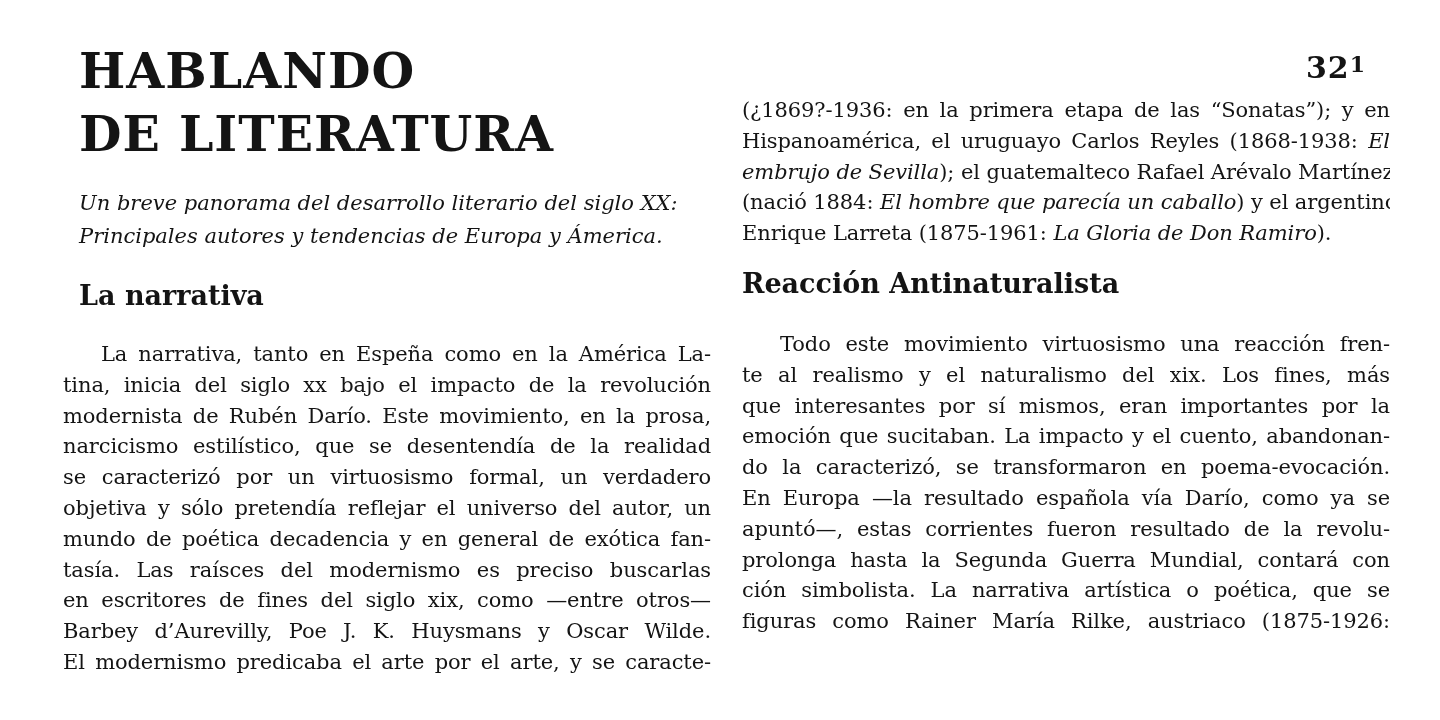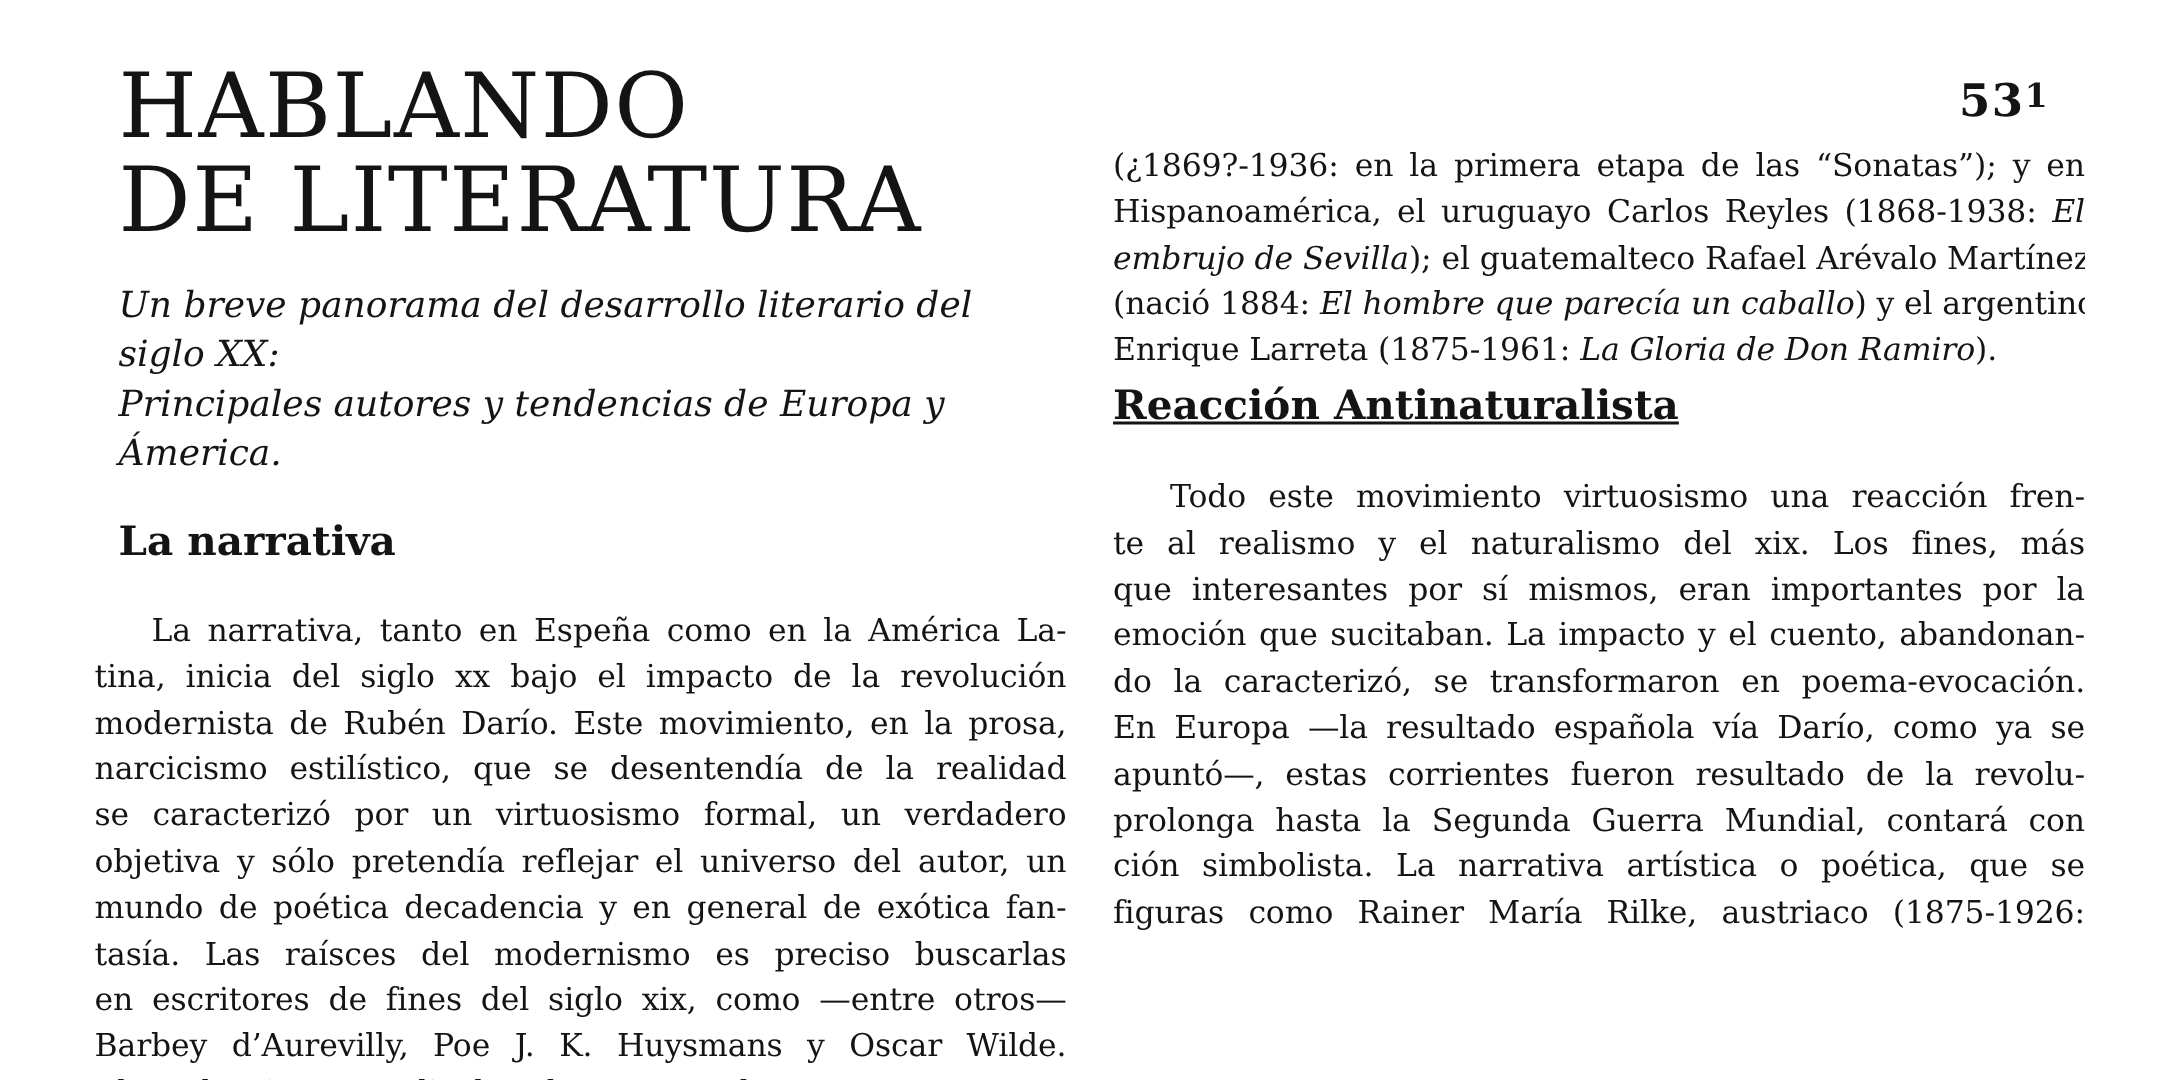--- a/index.html
+++ b/index.html
@@ -11,50 +11,50 @@
   .page-number {
     position:absolute; left:1306px; top:50px;
     font-weight:bold; font-size:30px; letter-spacing:1px;
   }
   .page-number .sup { font-size:22px; vertical-align:6px; }
   .col { position:absolute; top:0; height:720px; width:648px; overflow:hidden; }
   .col-left  { left:63px; }
   .col-right { left:742px; }
   h1.title {
     margin:40px 0 0 0; padding-left:16px;
-    font-size:60px; line-height:63px; font-weight:normal; letter-spacing:1px;
+    font-size:49px; line-height:63px; font-weight:bold; letter-spacing:1px;
   }
   h1.title span { display:block; }
   .subtitle {
     margin-top:21px; padding-left:16px;
-    font-style:italic; font-size:24px; line-height:33px;
+    font-style:italic; font-size:21px; line-height:33px;
   }
   .subtitle span { display:block; }
   h2.heading {
     margin:27px 0 0 0; padding-left:16px;
     font-size:27px; line-height:32px; font-weight:bold;
   }
-  .col-right h2.heading { margin-top:6px; padding-left:0;text-decoration:underline; }
+  .col-right h2.heading { margin-top:19px; padding-left:0; }
   .para { margin-top:27px; }
   .col-right .para-top { margin-top:95px; }
   .col-right .para-body { margin-top:29px; }
   .line {
     font-size:21px; line-height:30.8px; letter-spacing:-0.1px;
     text-align:justify; text-align-last:justify; white-space:nowrap;
   }
   .line.indent { text-indent:38px; }
   .line.flush { text-align-last:left; }
   .line .it { font-style:italic; }
 </style>
 </head>
 <body>
 
 <div class="page">
 
-  <div class="page-number"><span>53</span><span class="sup">1</span></div>
+  <div class="page-number"><span>32</span><span class="sup">1</span></div>
 
   <div class="col col-left">
     <h1 class="title">
       <span>HABLANDO</span>
       <span>DE LITERATURA</span>
     </h1>
     <div class="subtitle">
       <span>Un breve panorama del desarrollo literario del siglo XX:</span>
       <span>Principales autores y tendencias de Europa y Ámerica.</span>
     </div>

